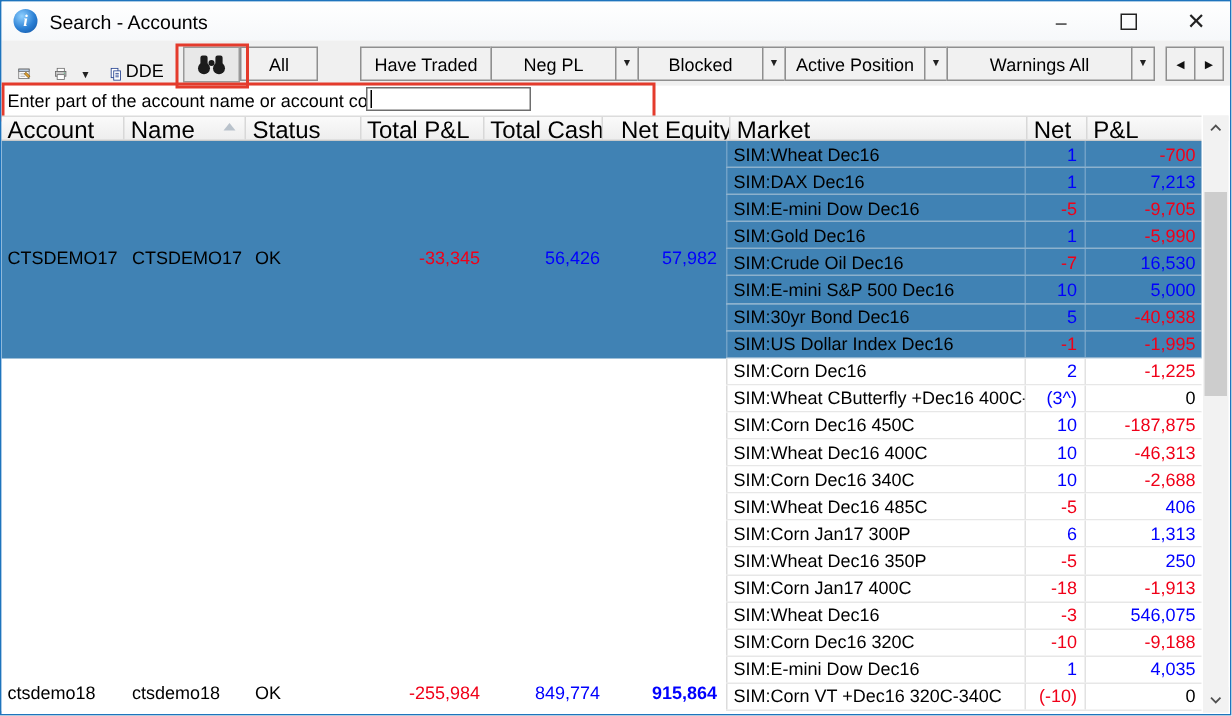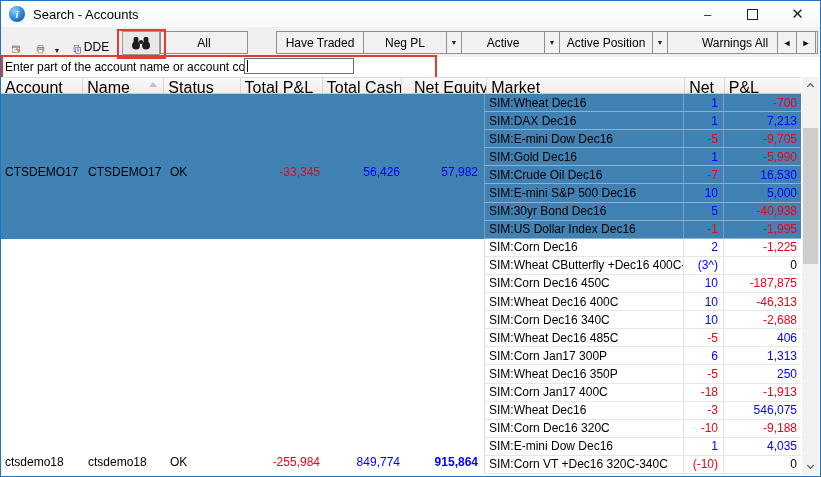--- a/index.html
+++ b/index.html
@@ -118,29 +118,29 @@
     <div class="binocular-btn">
       <svg width="20" height="14" viewBox="0 0 20 14">
         <circle cx="5" cy="9.5" r="4" fill="#1c1c1c"></circle>
         <circle cx="15" cy="9.5" r="4" fill="#1c1c1c"></circle>
         <rect x="2.6" y="1" width="4.8" height="7" rx="1.5" fill="#1c1c1c"></rect>
         <rect x="12.6" y="1" width="4.8" height="7" rx="1.5" fill="#1c1c1c"></rect>
         <circle cx="10" cy="6" r="2" fill="#1c1c1c"></circle>
       </svg>
     </div>
     <div class="filter-bar" id="filter-bar">
-        <div class="fbtn" style="width: 88px;">All</div>
+        <div class="fbtn" style="width: 52px;">All</div>
         <div class="fbtn" style="width: 88px; margin-left: 28px;">Have Traded</div>
         <div class="fbtn" style="width: 84px;">Neg PL</div>
         <div class="fdrop">▼</div>
-        <div class="fbtn" style="width: 84px;">Active</div>
+        <div class="fbtn" style="width: 84px;">Blocked</div>
         <div class="fdrop">▼</div>
         <div class="fbtn" style="width: 94px;">Active Position</div>
         <div class="fdrop">▼</div>
-        <div class="fbtn" style="width: 136px;">Warnings All</div>
+        <div class="fbtn" style="width: 124px;">Warnings All</div>
         <div class="fdrop">▼</div>
       </div>
     <div class="nav-arrows">
       <div class="nav-btn">◄</div>
       <div class="nav-btn">►</div>
     </div>
   </div>
 
   <div class="search-row">
     <div class="search-label">Enter part of the account name or account code:</div>

